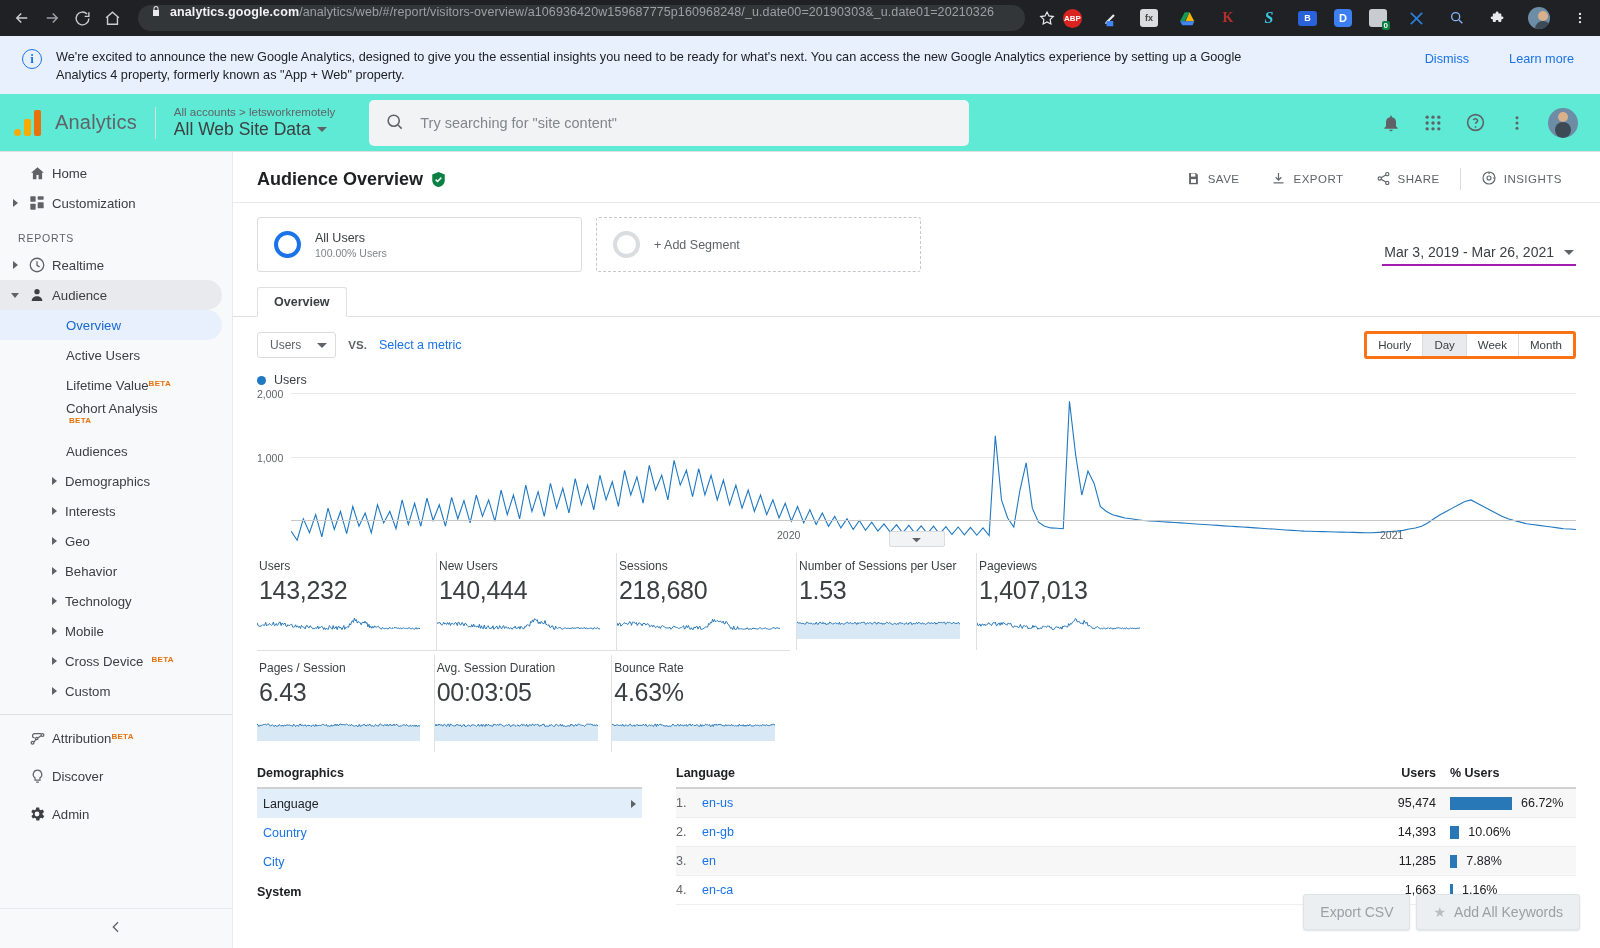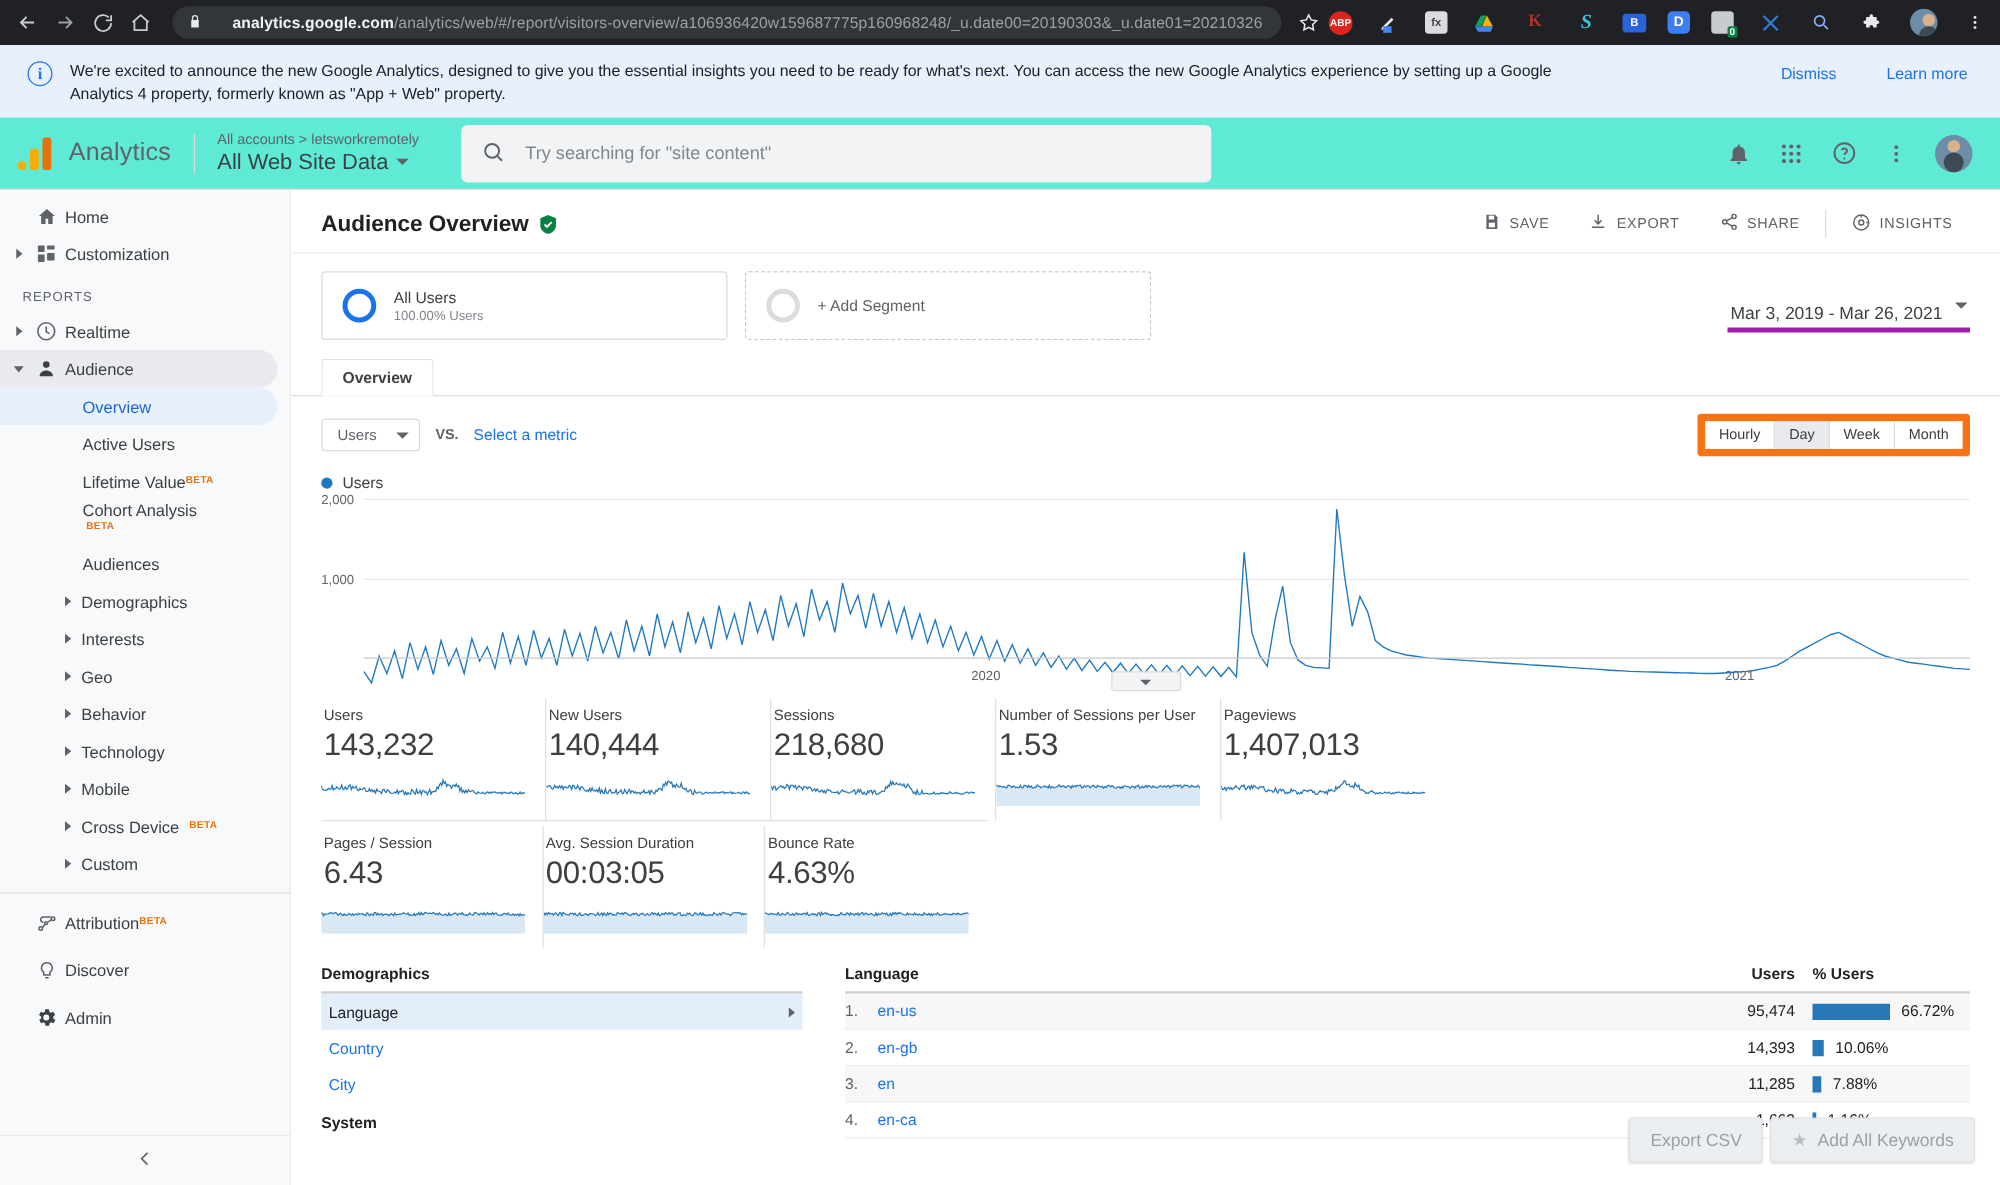--- a/index.html
+++ b/index.html
@@ -16,22 +16,22 @@
     height:36px; background:#202124; display:flex; align-items:center;
     padding:0 8px; gap:2px; position:relative;
   }
   .nav-btn{
     width:28px;height:28px;display:flex;align-items:center;justify-content:center;
     border-radius:50%; color:#c8ccd0; flex:0 0 auto; cursor:default;
   }
   .nav-btn svg{display:block}
   #omnibox{
     flex:1 1 auto; height:26px; background:#323639; border-radius:13px;
-    margin-left:10px; margin-right:6px; display:flex; align-items:center;
-    padding:0 12px; gap:24px; min-width:0; max-width:1000px;
+    margin-left:10px; margin-right:6px; display:flex; align-items:flex-start;
+    padding:0 12px; gap:8px; min-width:0; max-width:1000px;
   }
   #omnibox .url{
     white-space:nowrap; overflow:hidden; text-overflow:clip;
     font-size:12.5px; color:#9aa0a6; letter-spacing:.1px;
   }
   #omnibox .url b{color:#f1f3f4;font-weight:700}
   .tool-icons{display:flex;align-items:center;gap:17px;margin-left:auto}
   .ticon{width:24px;height:24px;display:flex;align-items:center;justify-content:center;
     font-size:11px;font-weight:700;border-radius:4px;position:relative;color:#e8eaed;}
   .ticon.sq{border-radius:3px}
@@ -134,41 +134,41 @@
     width:325px;height:55px;border:1px solid #dadce0;border-radius:3px;display:flex;
     align-items:center;padding:0 16px;gap:14px;background:#fff;
   }
   .seg-box.dashed{border:1px dashed #c4c8cc;width:325px}
   .seg-ring{width:27px;height:27px;border-radius:50%;border:4px solid #1a73e8;flex:0 0 auto}
   .seg-ring.grey{border-color:#dadce0}
   .seg-txt .t1{font-size:12.5px;color:#3c4043}
   .seg-txt .t2{font-size:10.5px;color:#80868b;margin-top:2px}
   .seg-add{font-size:12.5px;color:#5f6368}
   #date-range{
-    margin-left:auto;display:flex;gap:10px;font-size:14px;color:#3c4043;
-    border-bottom:4px solid #a21caf;padding:0 2px 4px 2px;align-self:flex-end;margin-bottom:6px;cursor:pointer
+    margin-left:auto;display:flex;align-items:center;gap:10px;font-size:14px;color:#3c4043;
+    border-bottom:2px solid #a21caf;padding:0 2px 4px 2px;align-self:flex-end;margin-bottom:6px;cursor:pointer
   }
 
   
   #tabs-row{padding:14px 24px 0 24px;border-bottom:1px solid #e0e0e0;display:flex;}
   .tab{
     padding:7px 16px;font-size:12.5px;font-weight:700;color:#3c4043;background:#fff;
     border:1px solid #e0e0e0;border-bottom:1px solid #fff;border-radius:3px 3px 0 0;
     position:relative;top:1px;cursor:pointer
   }
 
   
   #chart-ctrl{display:flex;align-items:center;padding:14px 24px 0 24px;gap:12px}
   .metric-select{
     border:1px solid #dadce0;border-radius:3px;height:26px;display:flex;align-items:center;
     padding:0 8px 0 12px;gap:16px;font-size:12px;color:#5f6368;background:#fff;cursor:pointer
   }
   .vs{font-size:11.5px;font-weight:700;color:#5f6368}
   .select-metric-link{font-size:12.5px;color:#1a73e8;cursor:pointer}
-  #gran{margin-left:auto;display:flex;border:6px solid #f97316;border-radius:3px;overflow:hidden}
+  #gran{margin-left:auto;display:flex;border:3px solid #f97316;border-radius:3px;overflow:hidden}
   #gran div{padding:5px 11px;font-size:11.5px;color:#3c4043;background:#fff;border-right:1px solid #dadce0;cursor:pointer}
   #gran div:last-child{border-right:0}
   #gran div.on{background:#e8eaed;font-weight:400}
 
   
   #chart-legend{display:flex;align-items:center;gap:8px;padding:14px 0 0 24px;font-size:12.5px;color:#3c4043}
   .dot{width:9px;height:9px;border-radius:50%;background:#1f78c1;display:inline-block}
   #chart-area{position:relative;margin:6px 24px 0 24px;height:150px;}
   #chart-area .ylab{position:absolute;left:0;font-size:10.5px;color:#5f6368}
   #chart-area .gline{position:absolute;left:34px;right:0;height:1px;background:#e8eaed}

